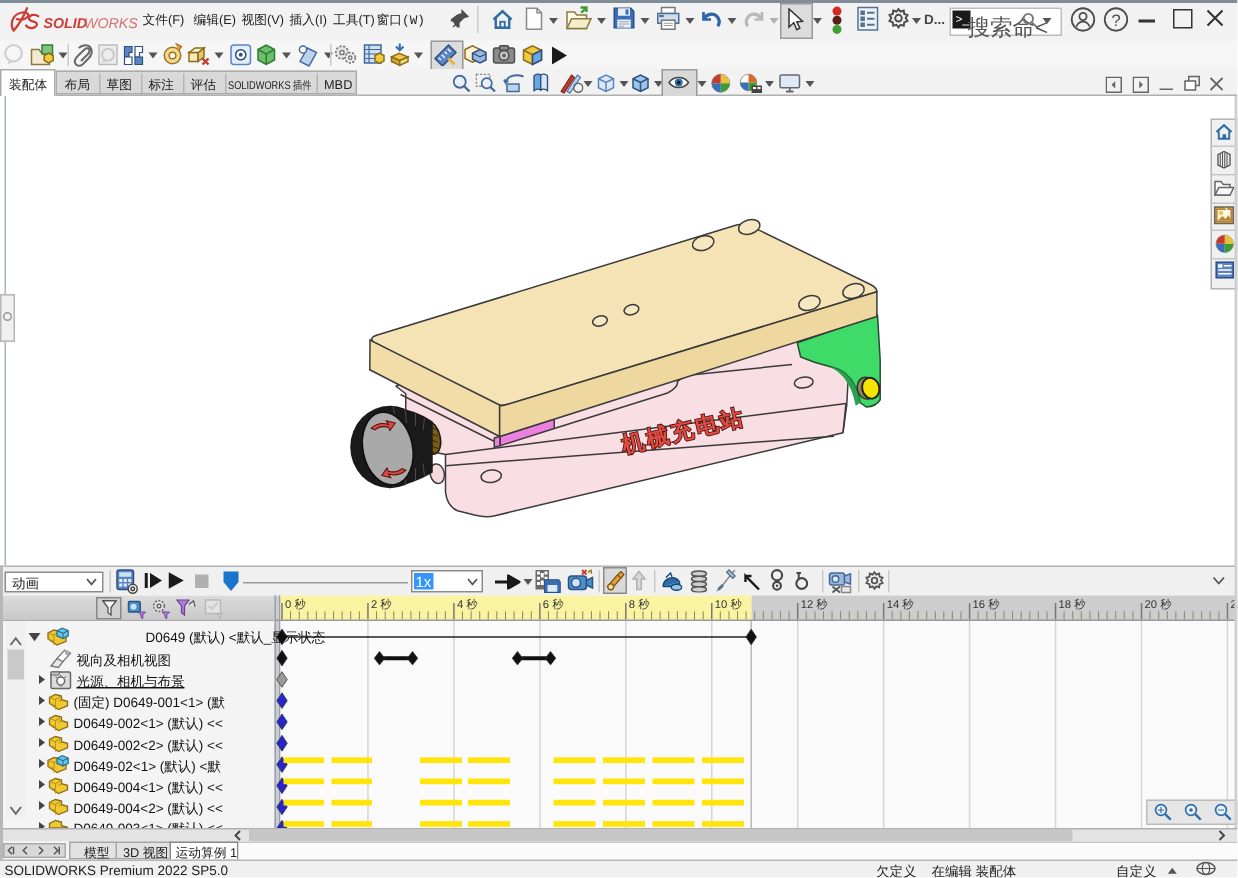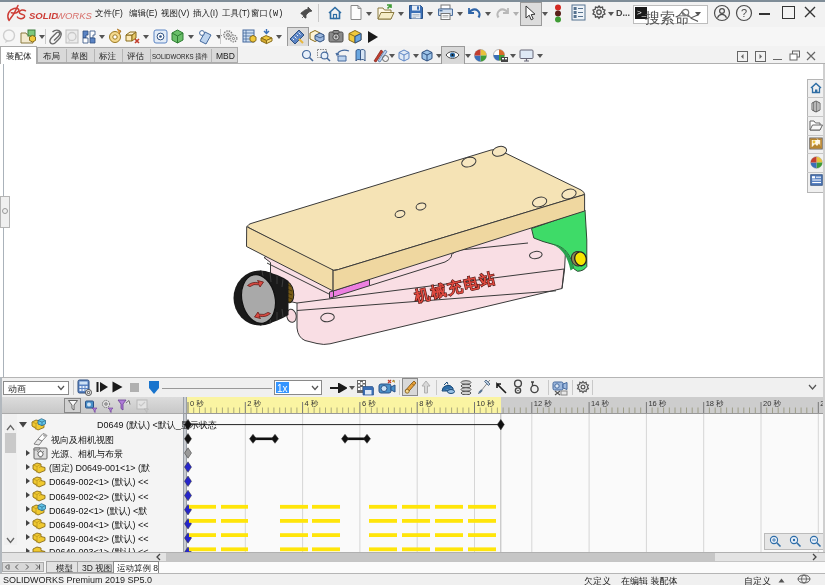--- a/index.html
+++ b/index.html
@@ -873,21 +873,21 @@
     </svg>
     <div class="trow" style="left:51px;top:433.5px;">视向及相机视图</div>
     <div class="exp" style="left:26px;top:449.5px;"></div>
     <svg class="abs" style="left:33px;top:446px" width="15" height="14" viewBox="0 0 15 14">
       <rect x="1" y="2" width="13" height="11" rx="1" fill="#dcdcdc" stroke="#666"></rect>
       <path d="M1,4 L6,4 L7,2 L1,2 Z" fill="#c8c8c8" stroke="#666" stroke-width="0.7"></path>
       <circle cx="7.5" cy="8" r="2.6" fill="#fff" stroke="#666"></circle>
       <path d="M7.5,5 L7.5,4 M10,6 L11,5 M5,6 L4,5" stroke="#666" stroke-width="0.7"></path>
       <rect x="6.3" y="10" width="2.4" height="1.6" fill="#888"></rect>
     </svg>
-    <div class="trow" style="left:51px;top:447.5px;">光源、相机与布景</div>
+    <div class="trow" style="left:51px;top:447.5px;text-decoration:underline;">光源、相机与布景</div>
     <div class="exp" style="left:26px;top:463.5px;"></div>
     <svg class="abs" style="left:32px;top:461px" width="15" height="13" viewBox="0 0 15 13">
       <path d="M1,8 L1,4 L5,2 L9,3 L9,5.5 L13,6.5 L13,9.5 L7,12 Z" fill="#f0c930" stroke="#8a6d1a" stroke-width="0.9"></path>
       <path d="M1,4 L5,5.5 L9,3 M5,5.5 L5,12 M1,8 L5,9.5 M9,5.5 L7,6.6" fill="none" stroke="#b8921a" stroke-width="0.7"></path>
     </svg>
     <div class="trow" style="left:49px;top:462px;">(固定) D0649-001&lt;1&gt; (默</div>
     <div class="exp" style="left:26px;top:477.5px;"></div>
     <svg class="abs" style="left:32px;top:475px" width="15" height="13" viewBox="0 0 15 13">
       <path d="M1,8 L1,4 L5,2 L9,3 L9,5.5 L13,6.5 L13,9.5 L7,12 Z" fill="#f0c930" stroke="#8a6d1a" stroke-width="0.9"></path>
       <path d="M1,4 L5,5.5 L9,3 M5,5.5 L5,12 M1,8 L5,9.5 M9,5.5 L7,6.6" fill="none" stroke="#b8921a" stroke-width="0.7"></path>
@@ -963,25 +963,25 @@
       <path d="M14,0.5 L11.5,3 L14,5.5"></path>
       <path d="M22,0.5 L24.5,3 L22,5.5"></path>
       <path d="M32,0.5 L34.5,3 L32,5.5 M35.5,0.5 L35.5,5.5"></path>
     </g>
   </svg>
   <div class="abs" style="left:46px;top:561px;width:113px;height:12px;background:#e2e2e2;border:1px solid #a5a5a5;box-sizing:border-box;"></div>
   <div class="tx" style="left:56px;top:563px;font-size:8.5px;">模型</div>
   <div class="tx" style="left:82px;top:563px;font-size:8.5px;">3D 视图</div>
   <div class="sep" style="left:77px;top:562px;height:10px;background:#a5a5a5;"></div>
   <div class="abs" style="left:113px;top:561px;width:46px;height:12px;background:#fff;border:1px solid #888;border-bottom:none;box-sizing:border-box;"></div>
-  <div class="tx" style="left:117px;top:563px;font-size:8.5px;">运动算例 8</div>
+  <div class="tx" style="left:117px;top:563px;font-size:8.5px;">运动算例 1</div>
   <div class="abs" style="left:159px;top:561px;width:666px;height:12px;background:#fbfbfb;border-top:1px solid #c5c5c5;box-sizing:border-box;"></div>
 
   <div class="abs" style="left:0;top:573px;width:825px;height:12px;background:#f0f0f0;border-top:1px solid #b5b5b5;box-sizing:border-box;"></div>
-  <div class="tx" style="left:3px;top:575px;font-size:9px;">SOLIDWORKS Premium 2019 SP5.0</div>
+  <div class="tx" style="left:3px;top:575px;font-size:9px;">SOLIDWORKS Premium 2022 SP5.0</div>
   <div class="tx" style="left:584px;top:575px;font-size:9px;">欠定义</div>
   <div class="tx" style="left:621px;top:575px;font-size:9px;">在编辑 装配体</div>
   <div class="tx" style="left:744px;top:575px;font-size:9px;">自定义</div>
   <svg class="abs" style="left:778px;top:578px" width="7" height="5" viewBox="0 0 7 5">
       <path d="M0.5,4.5 L3.5,0.5 L6.5,4.5 Z" fill="#555"></path>
     </svg>
   <svg class="abs" style="left:797px;top:574px" width="14" height="10" viewBox="0 0 14 10">
     <ellipse cx="7" cy="5" rx="6" ry="4" fill="none" stroke="#555" stroke-width="1"></ellipse>
     <ellipse cx="7" cy="5" rx="2.5" ry="4" fill="none" stroke="#555" stroke-width="0.8"></ellipse>
     <path d="M1,5 L13,5" stroke="#555" stroke-width="0.8"></path>

